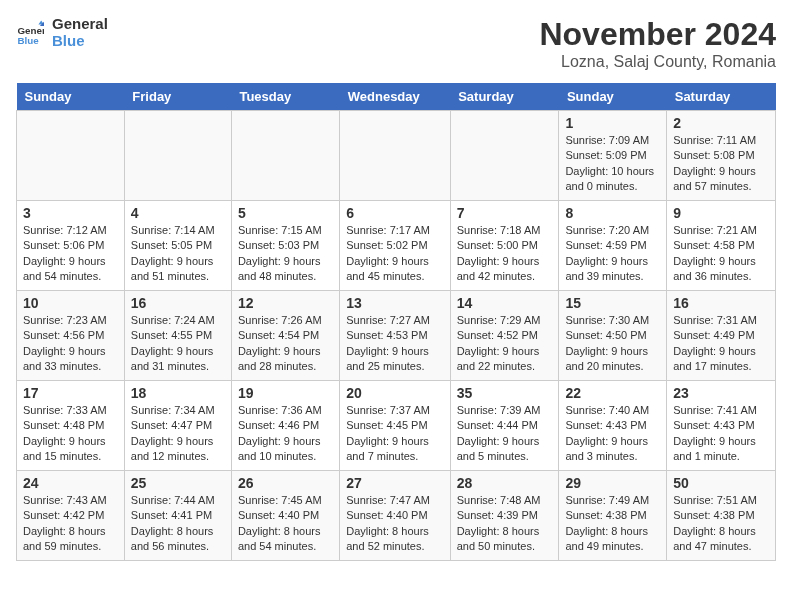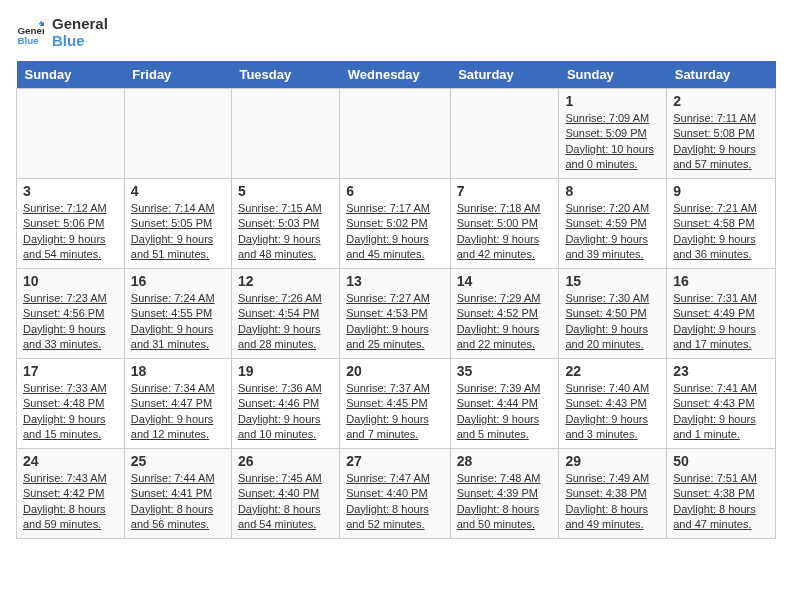--- a/index.html
+++ b/index.html
@@ -66,21 +66,20 @@
       font-size: 14px;
       font-weight: bold;
       color: #333;
       display: block;
       margin-bottom: 2px;
     }
     .day-info {
       color: #333;
       line-height: 1.4;
       font-size: 11px;
-      text-decoration: underline;
     }
     td.empty {
       background: #fff;
     }
   </style>
 </head>
 <body>
 
 <div class="header-area">
   <div class="logo">
@@ -88,20 +87,24 @@
       <text x="2" y="22" font-size="14" font-weight="bold" fill="#333">General</text>
       <text x="2" y="36" font-size="14" font-weight="bold" fill="#4a90d9">Blue</text>
       <polygon points="32,8 40,8 36,2" fill="#4a90d9"></polygon>
       <polygon points="34,10 40,10 40,4" fill="#3a6bbf"></polygon>
     </svg>
     <div style="display:flex;flex-direction:column;margin-left:4px;">
       <span style="font-size:15px;font-weight:bold;color:#333;line-height:1.1;">General</span>
       <span style="font-size:15px;font-weight:bold;color:#4a90d9;line-height:1.1;">Blue</span>
     </div>
   </div>
+  <div class="title-area">
+    <div class="month-title">November 2024</div>
+    <div class="location-title">Lozna, Salaj County, Romania</div>
+  </div>
 </div>
 
 <table>
   <thead>
     <tr>
       <th>Sunday</th>
       <th>Friday</th>
       <th>Tuesday</th>
       <th>Wednesday</th>
       <th>Saturday</th>

